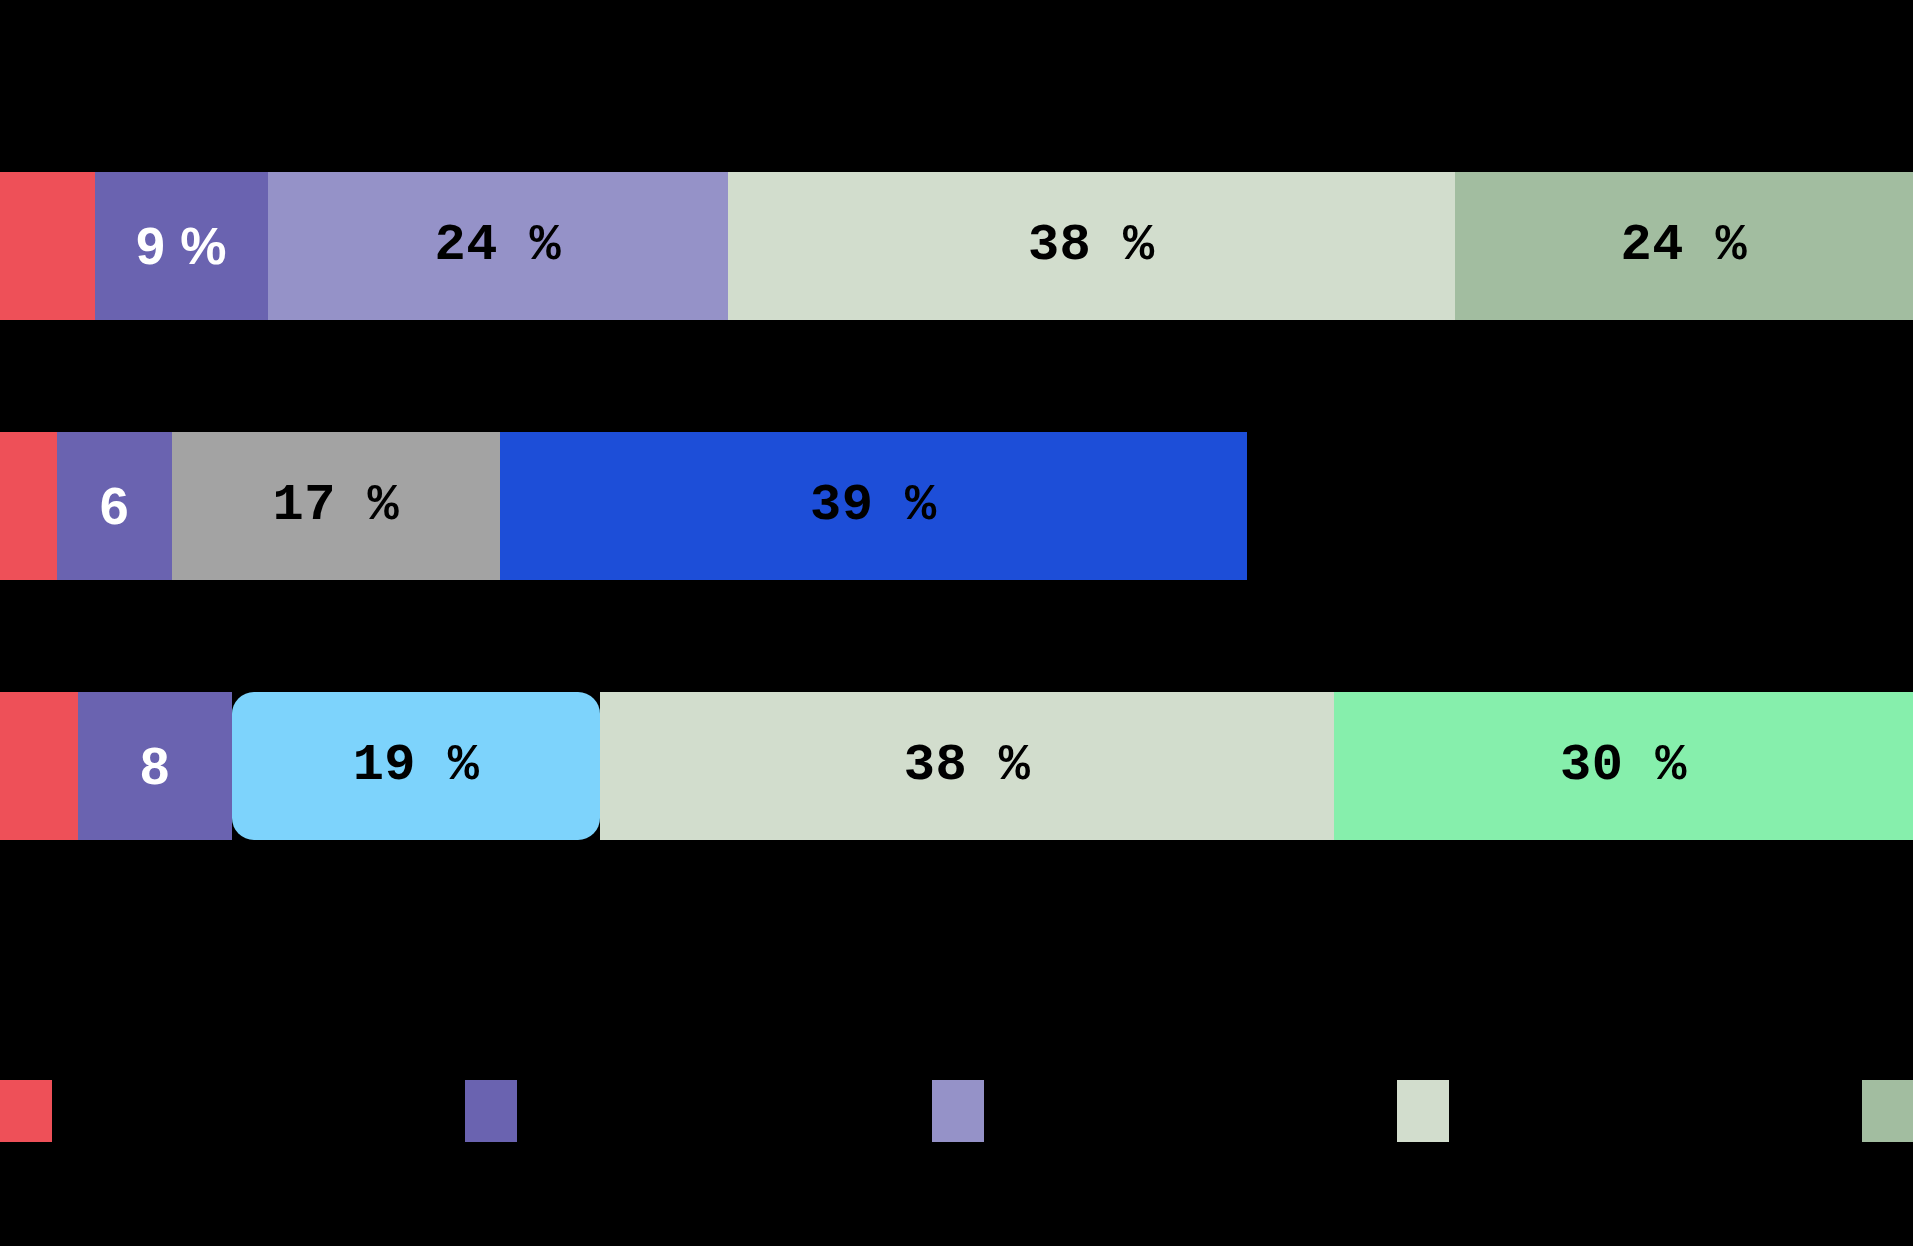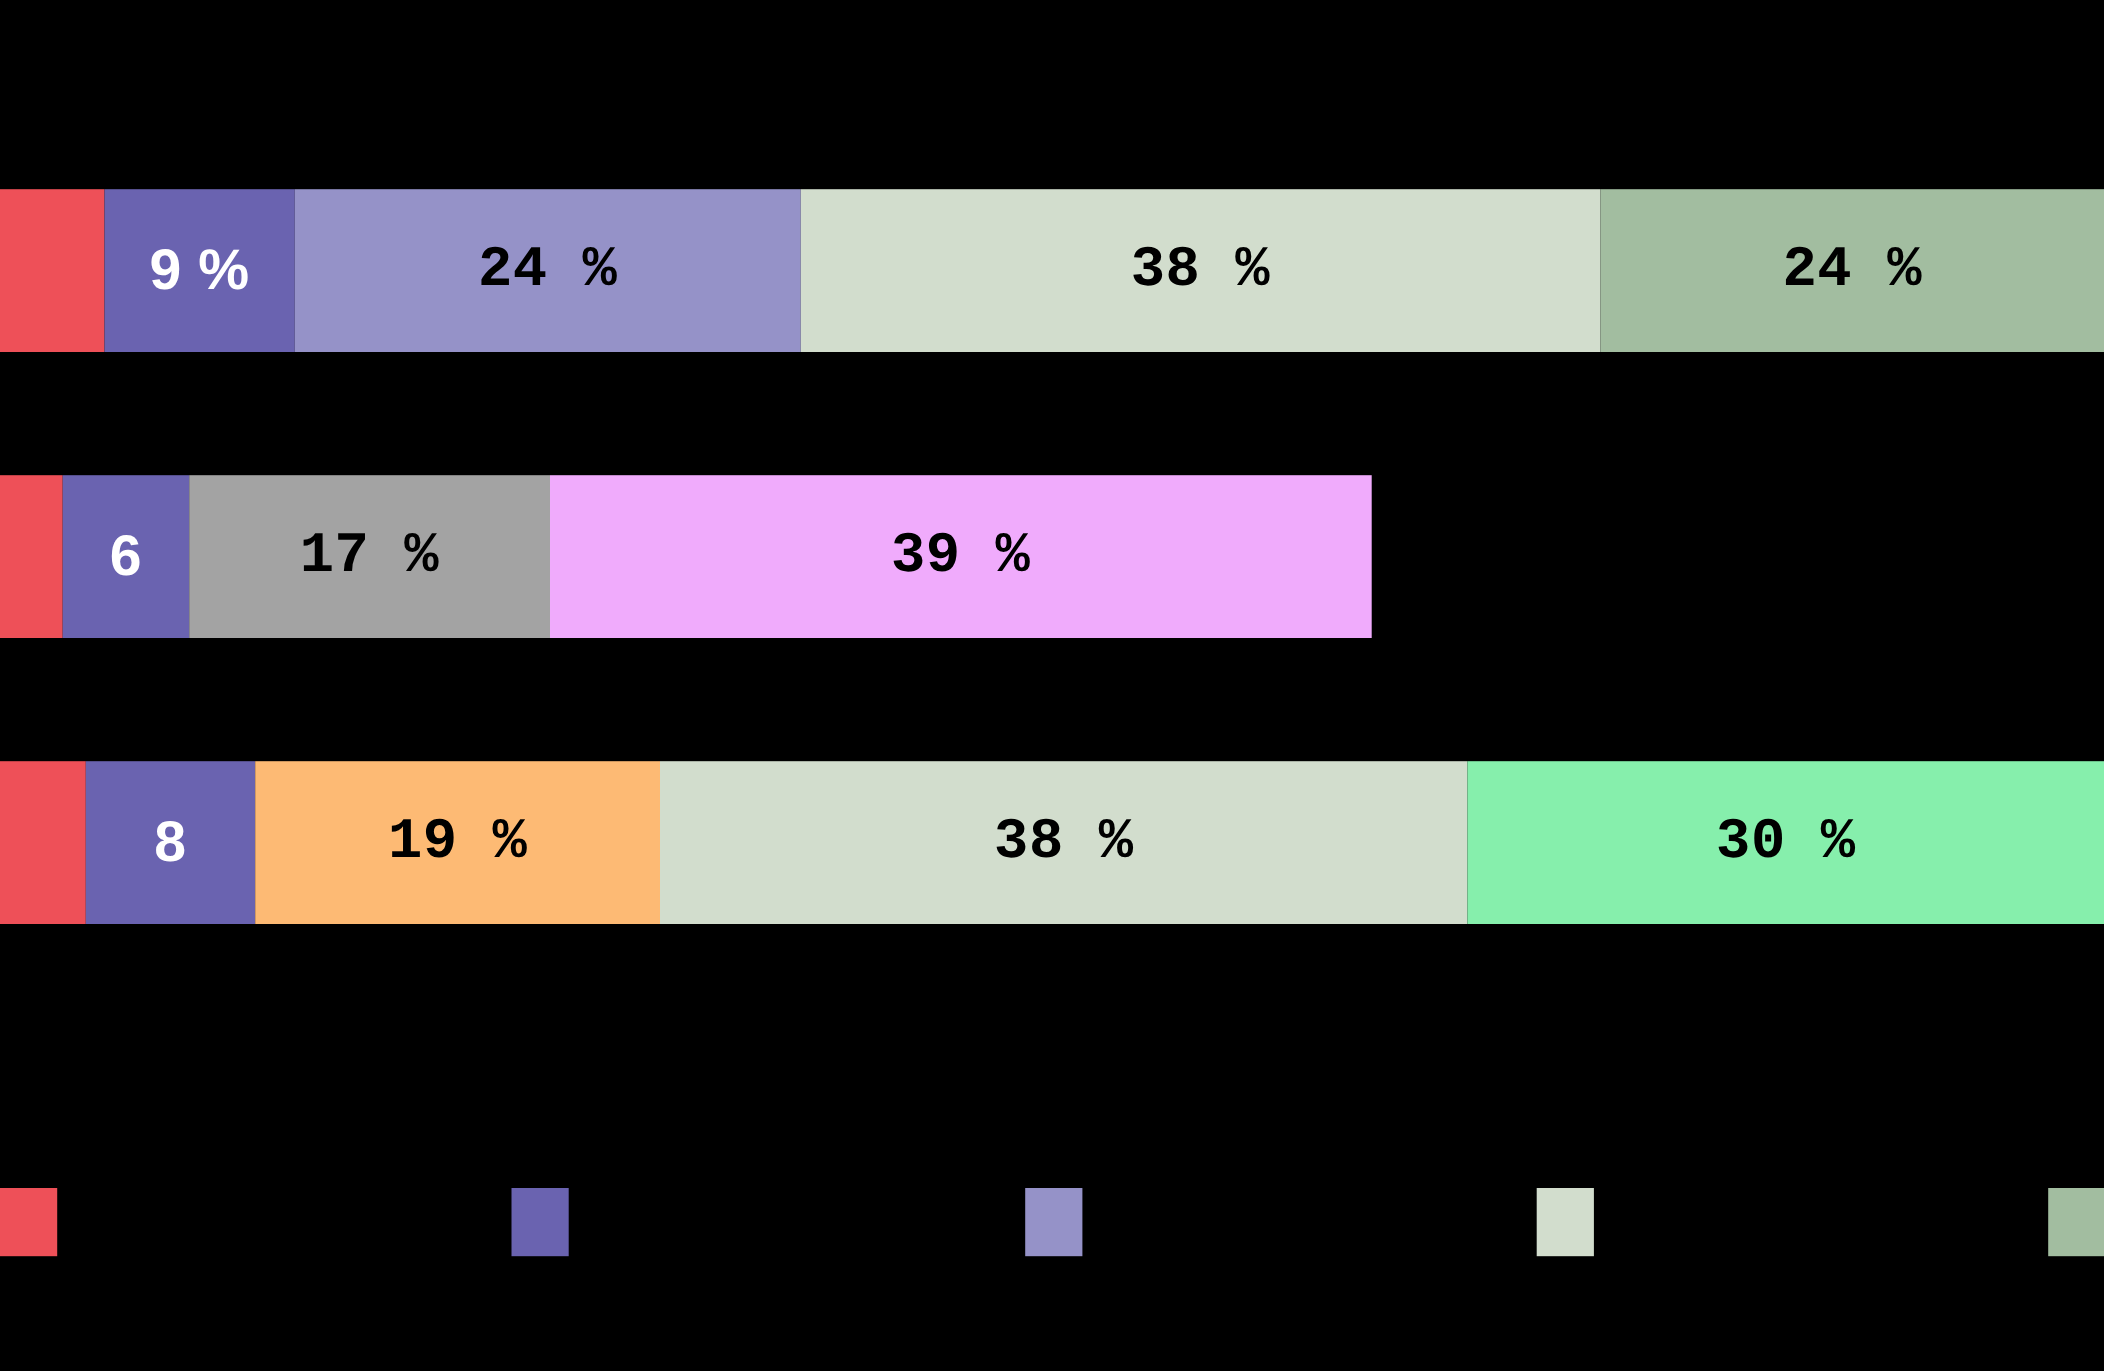--- a/index.html
+++ b/index.html
@@ -99,30 +99,30 @@
       </div>
     </div>
   <div class="bar-row row-1" id="row-1">
       <div class="seg" style="width: 2.98%; background: rgb(238, 80, 88);"></div>
       <div class="seg" style="width: 6.01%; background: rgb(106, 99, 176);">
         <span class="seg-label light">6</span>
       </div>
       <div class="seg" style="width: 17.14%; background: #a3a3a3;">
         <span class="seg-label dark">17 %</span>
       </div>
-      <div class="seg" style="width: 39.05%; background: #f0abfc;">
+      <div class="seg" style="width: 39.05%; background: #1d4ed8;">
         <span class="seg-label dark">39 %</span>
       </div>
     </div>
   <div class="bar-row row-2" id="row-2">
       <div class="seg" style="width: 4.08%; background: rgb(238, 80, 88);"></div>
       <div class="seg" style="width: 8.05%; background: rgb(106, 99, 176);">
         <span class="seg-label light">8</span>
       </div>
-      <div class="seg" style="width: 19.24%; background: #fdba74;">
+      <div class="seg" style="width: 19.24%; background: #7dd3fc; border-radius: 22px;">
         <span class="seg-label dark">19 %</span>
       </div>
       <div class="seg" style="width: 38.37%; background: rgb(210, 221, 205);">
         <span class="seg-label dark">38 %</span>
       </div>
       <div class="seg" style="width: 30.26%; background: #86efac;">
         <span class="seg-label dark">30 %</span>
       </div>
     </div>
 

